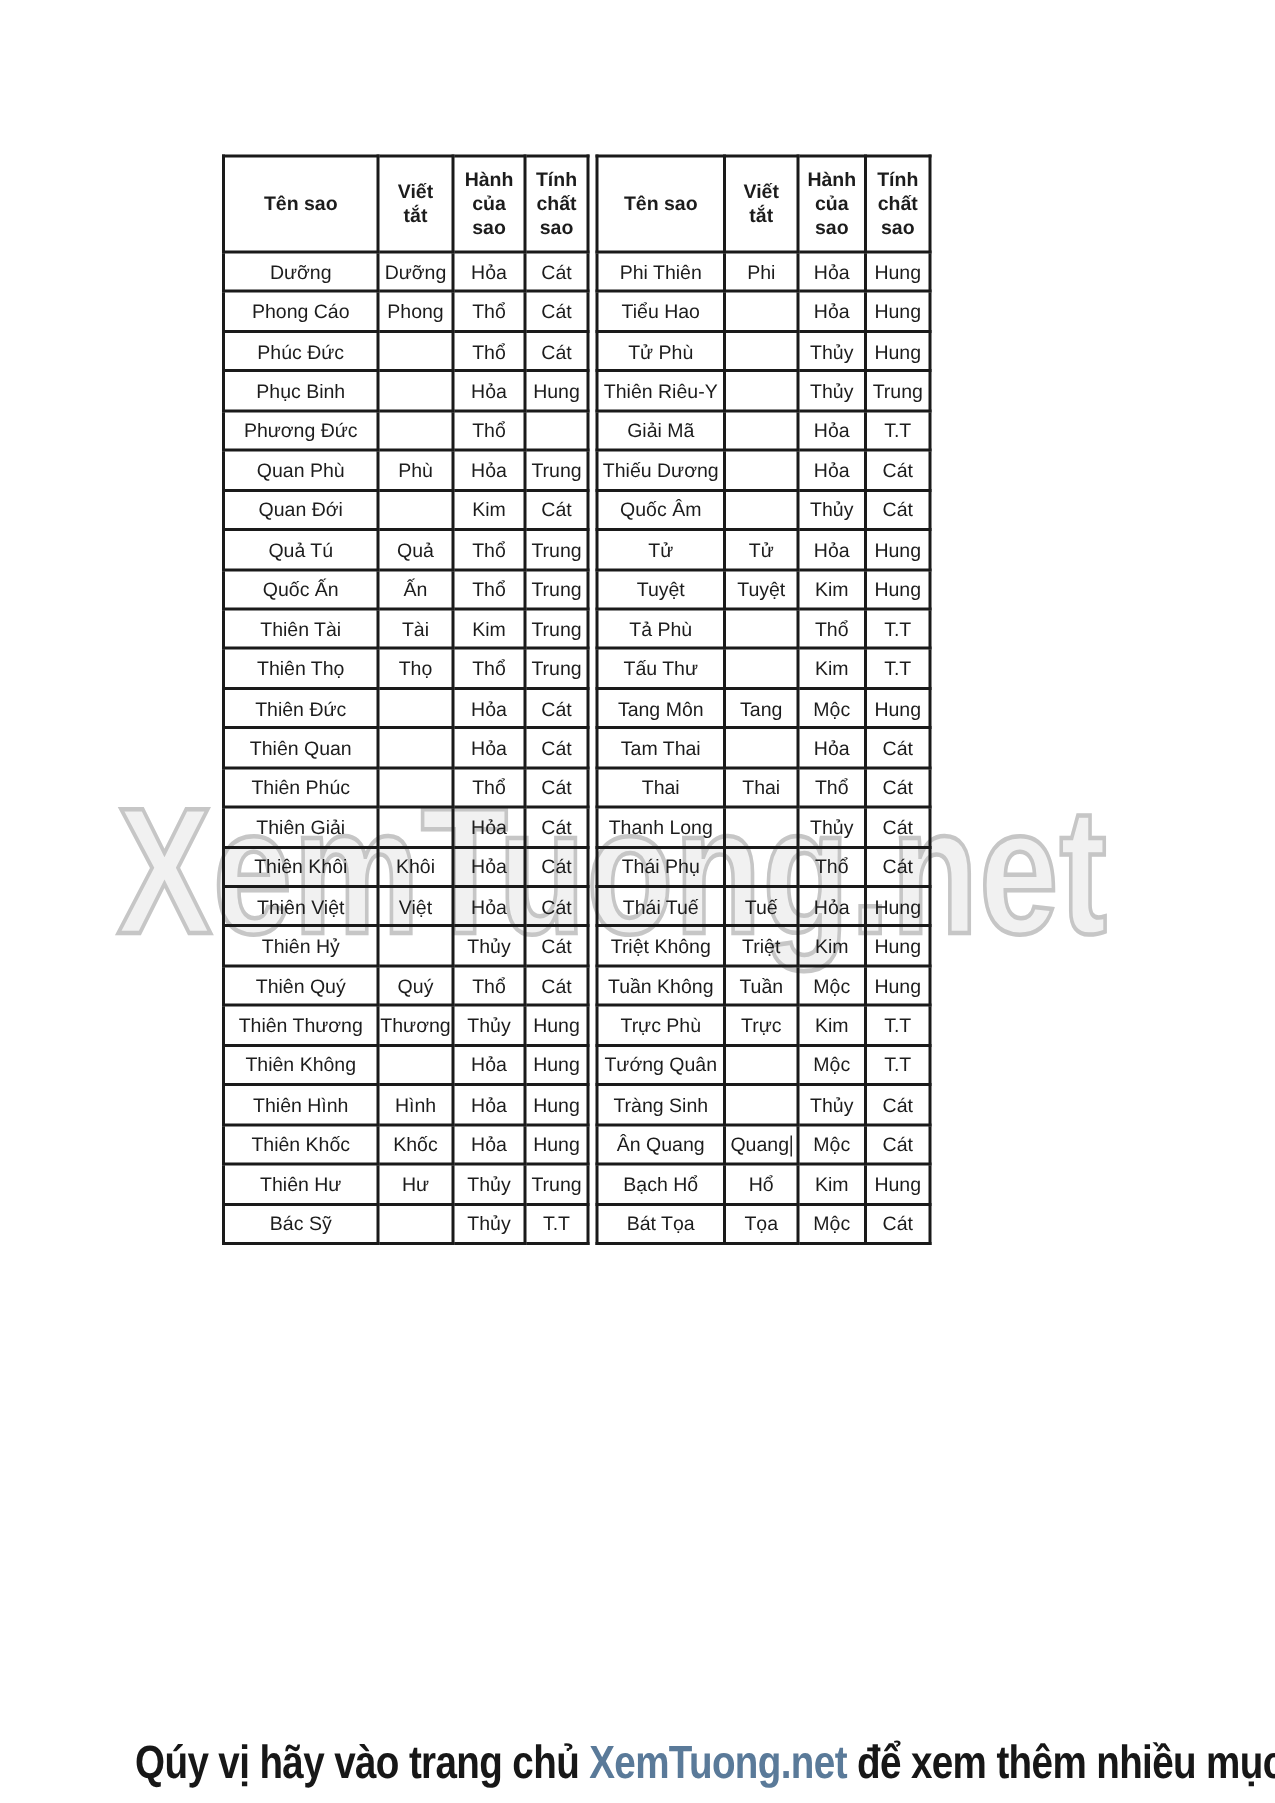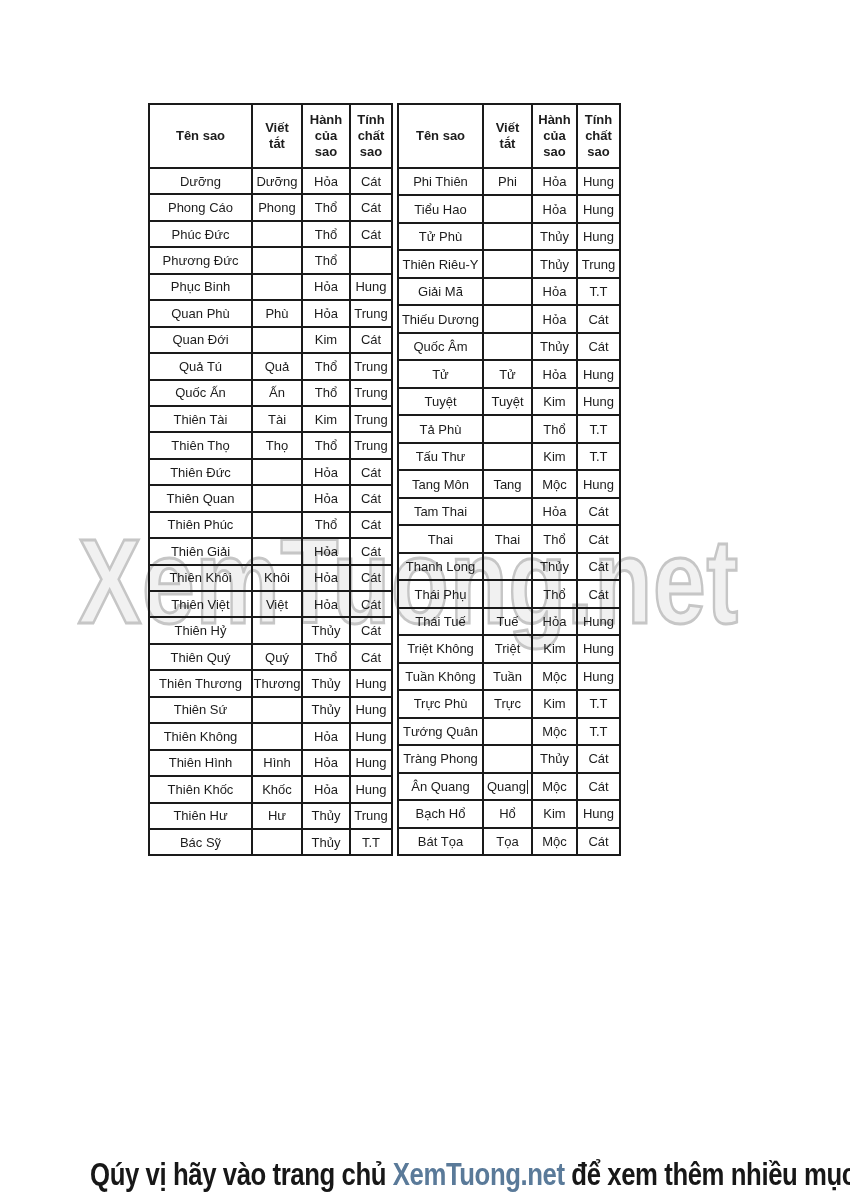--- a/index.html
+++ b/index.html
@@ -140,30 +140,30 @@
             <td>Thổ</td>
             <td>Cát</td>
           </tr>
           <tr>
             <td>Phúc Đức</td>
             <td></td>
             <td>Thổ</td>
             <td>Cát</td>
           </tr>
           <tr>
+            <td>Phục Binh</td>
+            <td></td>
+            <td>Hỏa</td>
+            <td>Hung</td>
+          </tr>
+          <tr>
             <td>Phương Đức</td>
             <td></td>
             <td>Thổ</td>
             <td></td>
-          </tr>
-          <tr>
-            <td>Phục Binh</td>
-            <td></td>
-            <td>Hỏa</td>
-            <td>Hung</td>
           </tr>
           <tr>
             <td>Quan Phù</td>
             <td>Phù</td>
             <td>Hỏa</td>
             <td>Trung</td>
           </tr>
           <tr>
             <td>Quan Đới</td>
             <td></td>
@@ -238,26 +238,20 @@
           </tr>
           <tr>
             <td>Thiên Quý</td>
             <td>Quý</td>
             <td>Thổ</td>
             <td>Cát</td>
           </tr>
           <tr>
             <td>Thiên Thương</td>
             <td>Thương</td>
-            <td>Thủy</td>
-            <td>Hung</td>
-          </tr>
-          <tr>
-            <td>Thiên Sứ</td>
-            <td></td>
             <td>Thủy</td>
             <td>Hung</td>
           </tr>
           <tr>
             <td>Thiên Không</td>
             <td></td>
             <td>Hỏa</td>
             <td>Hung</td>
           </tr>
           <tr>
@@ -428,21 +422,21 @@
             <td>Kim</td>
             <td>T.T</td>
           </tr>
           <tr>
             <td>Tướng Quân</td>
             <td></td>
             <td>Mộc</td>
             <td>T.T</td>
           </tr>
           <tr>
-            <td>Tràng Phong</td>
+            <td>Tràng Sinh</td>
             <td></td>
             <td>Thủy</td>
             <td>Cát</td>
           </tr>
           <tr>
             <td>Ân Quang</td>
             <td>Quang<span class="caret"></span></td>
             <td>Mộc</td>
             <td>Cát</td>
           </tr>

